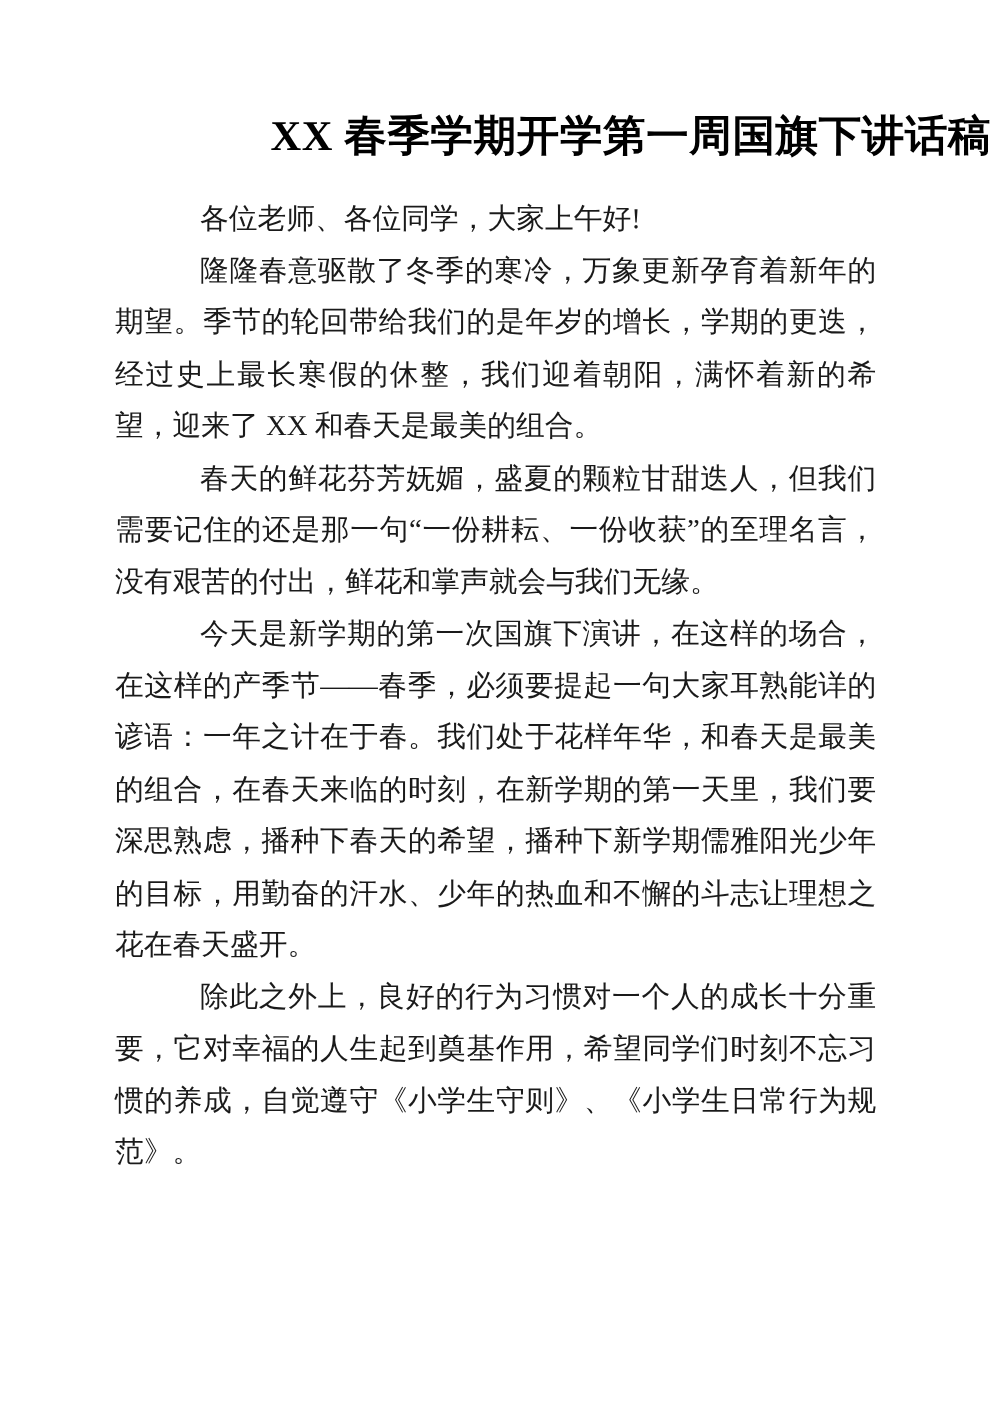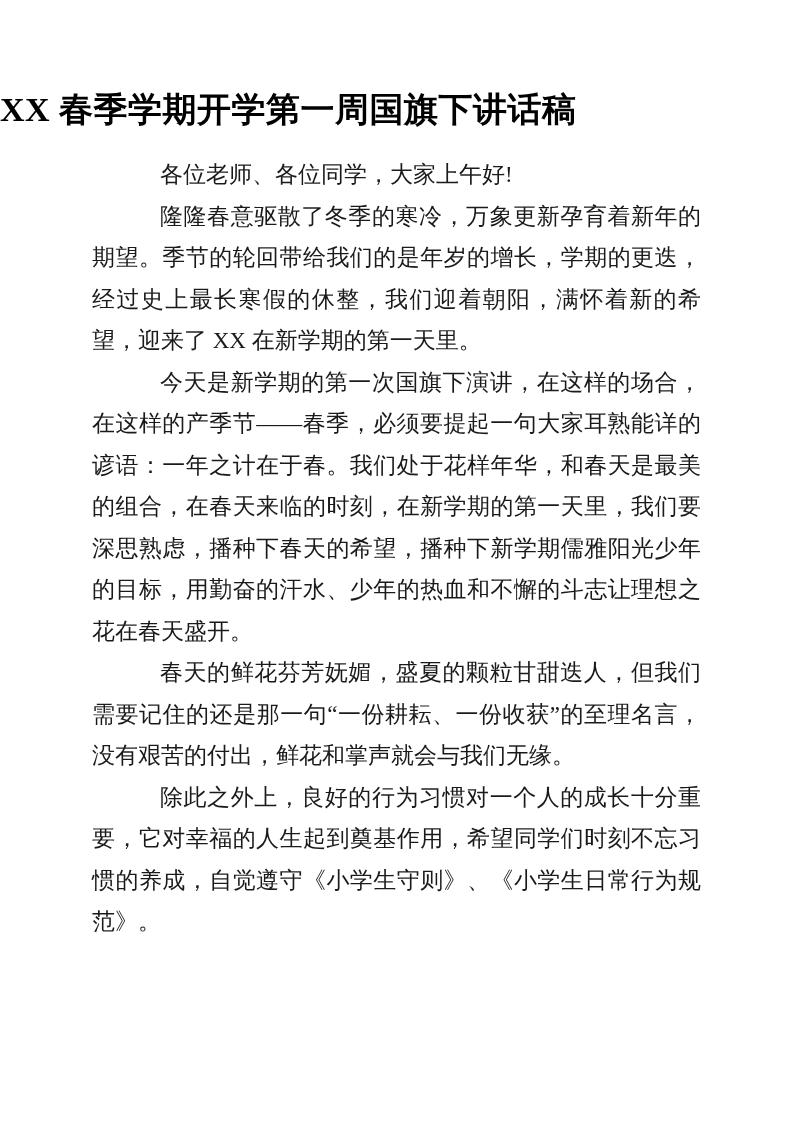--- a/index.html
+++ b/index.html
@@ -11,21 +11,21 @@
     position: relative;
     width: 793px;
     height: 1122px;
     background: #ffffff;
     overflow: hidden;
     font-family: "Liberation Serif", "DejaVu Serif", serif;
   }
   .title {
     margin: 0;
     padding-top: 90px;
-    text-align: left;
+    text-align: right;
     font-size: 34px;
     line-height: 40px;
     font-weight: 900;
     color: #000000;
     letter-spacing: 0.5px;
     font-family: "Liberation Serif", "DejaVu Serif", serif;
   }
   .content {
     padding: 24px 92px 0 92px;
   }
@@ -40,18 +40,18 @@
     font-family: "Liberation Serif", "DejaVu Serif", serif;
   }
 </style>
 </head>
 <body>
 
 <div class="page">
   <h1 class="title">XX 春季学期开学第一周国旗下讲话稿</h1>
   <div class="content">
     <p class="para">各位老师、各位同学，大家上午好!</p>
-    <p class="para">隆隆春意驱散了冬季的寒冷，万象更新孕育着新年的期望。季节的轮回带给我们的是年岁的增长，学期的更迭，经过史上最长寒假的休整，我们迎着朝阳，满怀着新的希望，迎来了 XX 在新学期的第一天里。</p>
+    <p class="para">隆隆春意驱散了冬季的寒冷，万象更新孕育着新年的期望。季节的轮回带给我们的是年岁的增长，学期的更迭，经过史上最长寒假的休整，我们迎着朝阳，满怀着新的希望，迎来了 XX 和春天是最美的组合。</p>
+    <p class="para">春天的鲜花芬芳妩媚，盛夏的颗粒甘甜迭人，但我们需要记住的还是那一句“一份耕耘、一份收获”的至理名言，没有艰苦的付出，鲜花和掌声就会与我们无缘。</p>
     <p class="para">今天是新学期的第一次国旗下演讲，在这样的场合，在这样的产季节——春季，必须要提起一句大家耳熟能详的谚语：一年之计在于春。我们处于花样年华，和春天是最美的组合，在春天来临的时刻，在新学期的第一天里，我们要深思熟虑，播种下春天的希望，播种下新学期儒雅阳光少年的目标，用勤奋的汗水、少年的热血和不懈的斗志让理想之花在春天盛开。</p>
-    <p class="para">春天的鲜花芬芳妩媚，盛夏的颗粒甘甜迭人，但我们需要记住的还是那一句“一份耕耘、一份收获”的至理名言，没有艰苦的付出，鲜花和掌声就会与我们无缘。</p>
     <p class="para">除此之外上，良好的行为习惯对一个人的成长十分重要，它对幸福的人生起到奠基作用，希望同学们时刻不忘习惯的养成，自觉遵守《小学生守则》、《小学生日常行为规范》。</p>
   </div>
 </div>
 
 </body></html>

